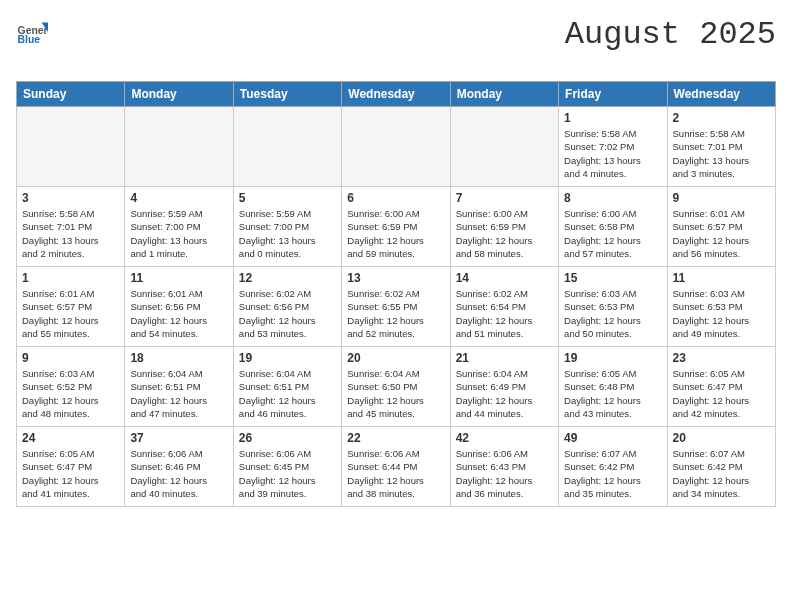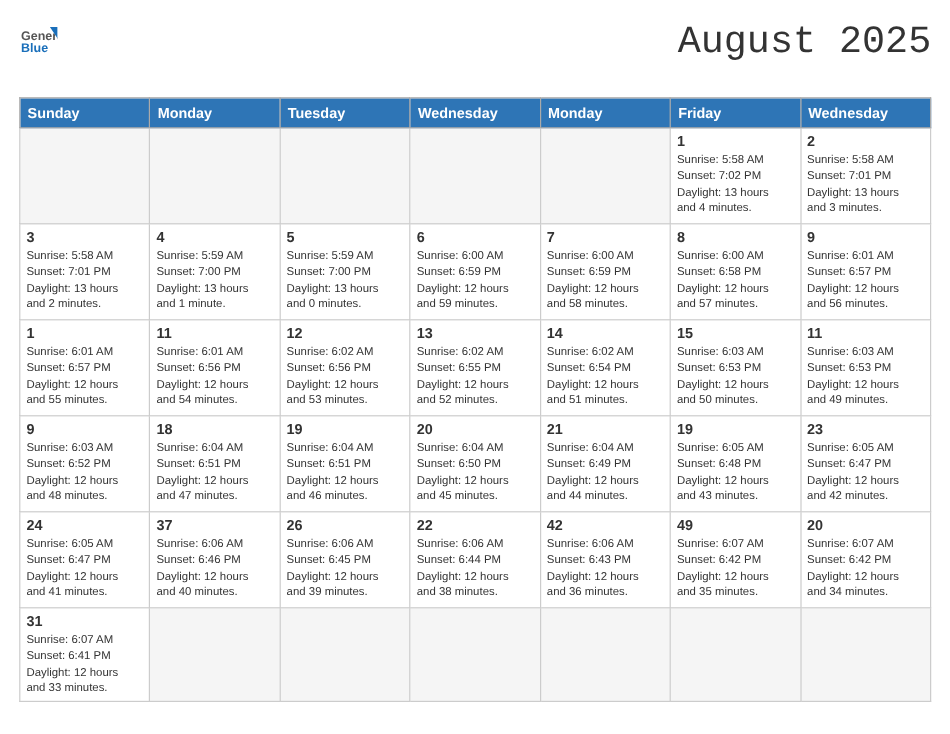--- a/index.html
+++ b/index.html
@@ -326,29 +326,14 @@
 and 35 minutes.</div>
         </td>
         <td>
           <span class="day-num">20</span>
           <div class="cell-info" style="white-space: pre-line;">Sunrise: 6:07 AM
 Sunset: 6:42 PM
 Daylight: 12 hours
 and 34 minutes.</div>
         </td>
       </tr>
-      <tr>
-        <td class="last-row">
-          <span class="day-num">31</span>
-          <div class="cell-info" style="white-space: pre-line;">Sunrise: 6:07 AM
-Sunset: 6:41 PM
-Daylight: 12 hours
-and 33 minutes.</div>
-        </td>
-        <td class="empty last-row"></td>
-        <td class="empty last-row"></td>
-        <td class="empty last-row"></td>
-        <td class="empty last-row"></td>
-        <td class="empty last-row"></td>
-        <td class="empty last-row"></td>
-      </tr>
     </tbody>
 </table>
 
 </body></html>

